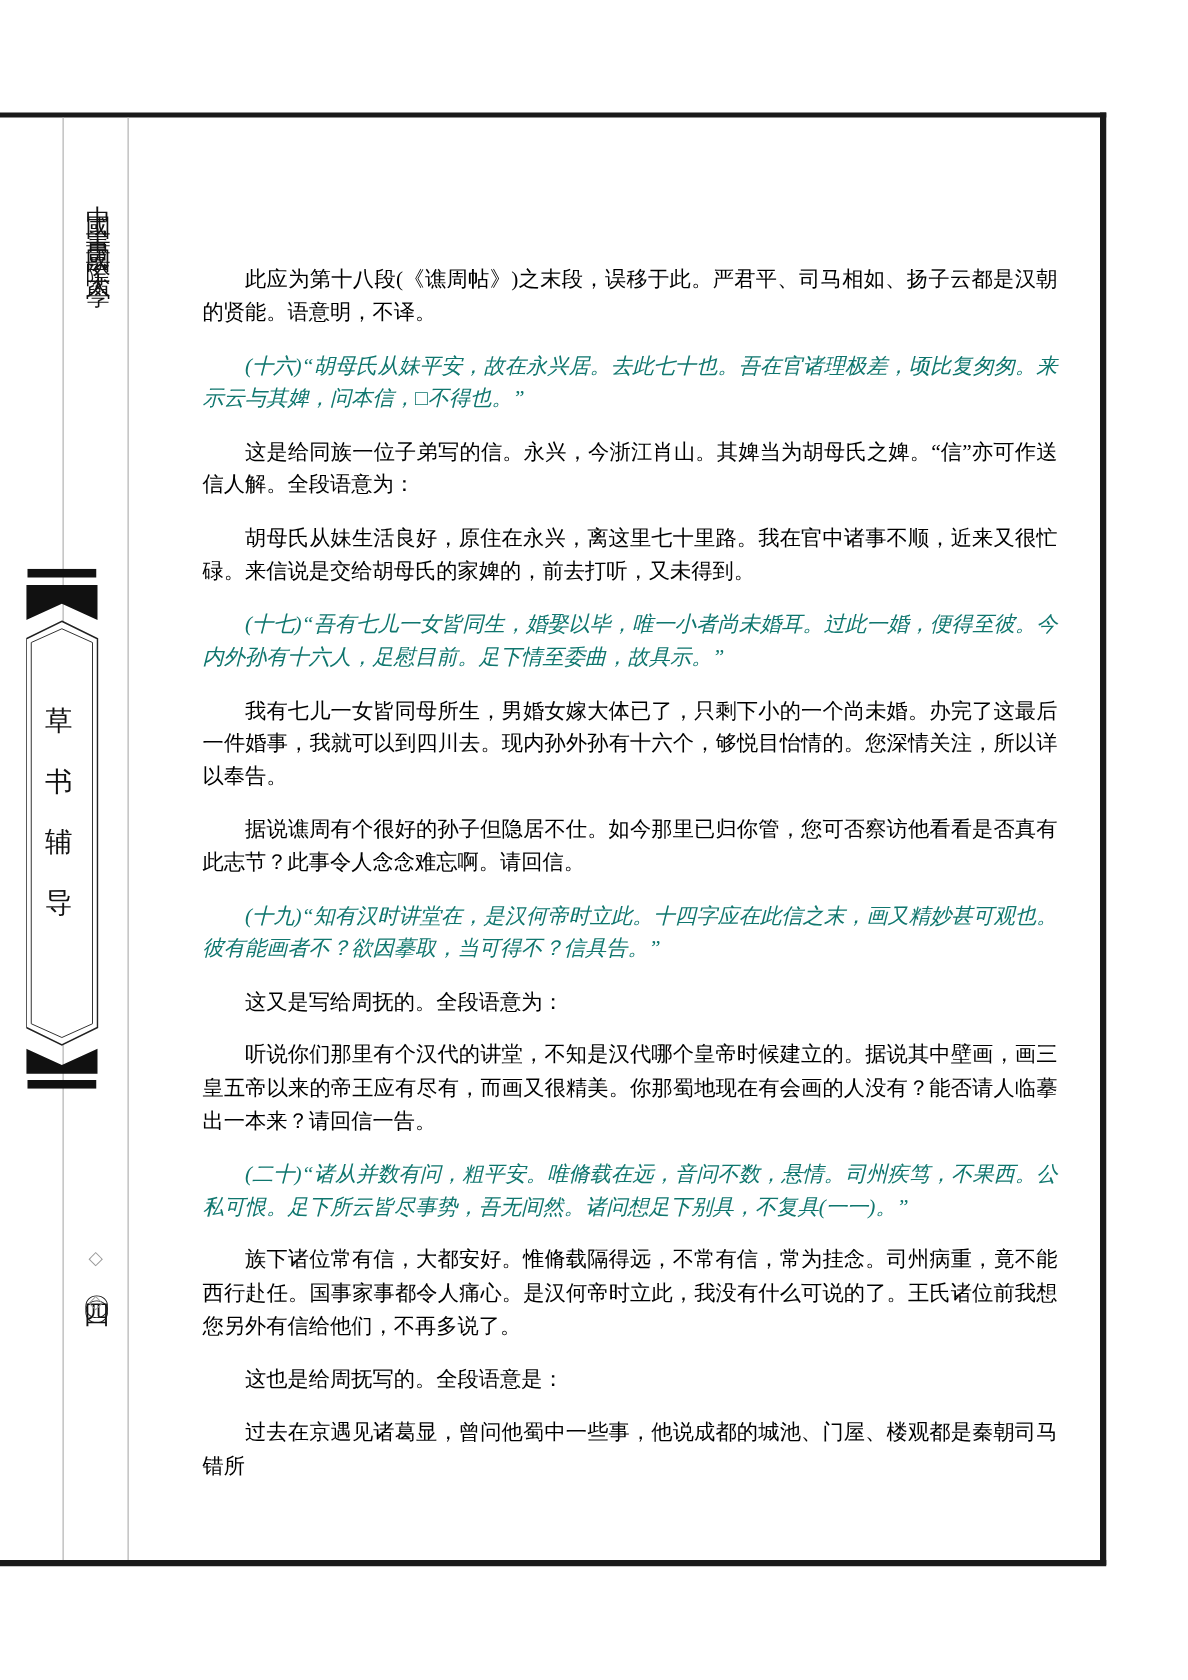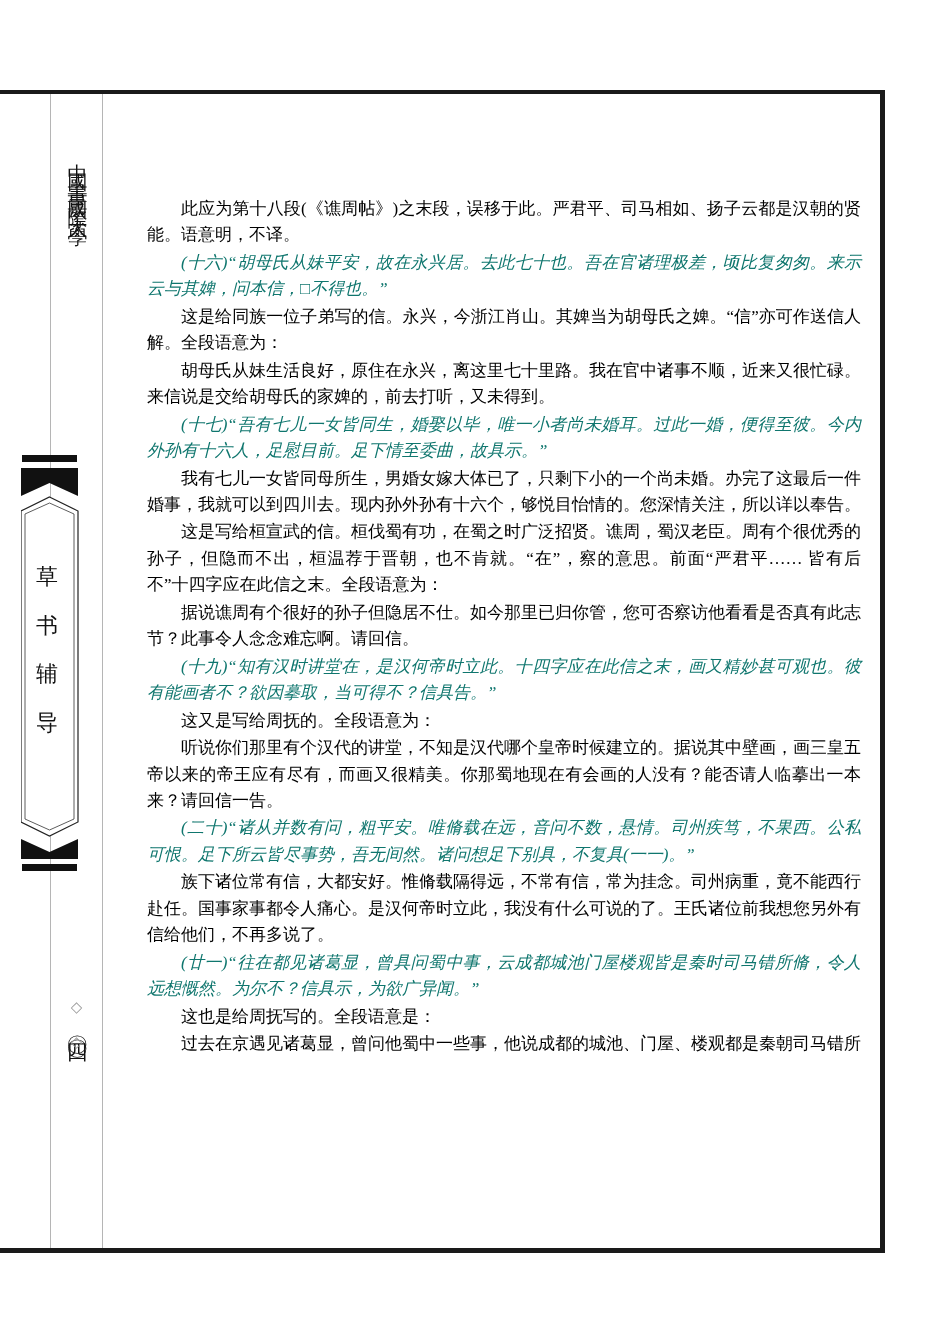--- a/index.html
+++ b/index.html
@@ -69,21 +69,21 @@
 
   
   .text-block {
     position: absolute;
     left: 146px; top: 195px;
     width: 716px;
     font-size: 17px;
     line-height: 26.45px;
   }
   .text-block p {
-    margin: 1px;
+    margin: 16px;
     text-indent: 2em;
     text-align: justify;
     text-justify: inter-character;
   }
   .text-block p.quote { font-style: italic; color: #0f766e; }
   .text-block p.commentary { color: #000; }
 </style>
 </head>
 <body>
 
@@ -115,25 +115,23 @@
     <span class="diamond">◇</span>
   </div>
 
   <div class="text-block" id="text-block">
       <p class="commentary">此应为第十八段(《谯周帖》)之末段，误移于此。严君平、司马相如、扬子云都是汉朝的贤能。语意明，不译。</p>
       <p class="quote">(十六)“胡母氏从妹平安，故在永兴居。去此七十也。吾在官诸理极差，顷比复匆匆。来示云与其婢，问本信，□不得也。”</p>
       <p class="commentary">这是给同族一位子弟写的信。永兴，今浙江肖山。其婢当为胡母氏之婢。“信”亦可作送信人解。全段语意为：</p>
       <p class="commentary">胡母氏从妹生活良好，原住在永兴，离这里七十里路。我在官中诸事不顺，近来又很忙碌。来信说是交给胡母氏的家婢的，前去打听，又未得到。</p>
       <p class="quote">(十七)“吾有七儿一女皆同生，婚娶以毕，唯一小者尚未婚耳。过此一婚，便得至彼。今内外孙有十六人，足慰目前。足下情至委曲，故具示。”</p>
       <p class="commentary">我有七儿一女皆同母所生，男婚女嫁大体已了，只剩下小的一个尚未婚。办完了这最后一件婚事，我就可以到四川去。现内孙外孙有十六个，够悦目怡情的。您深情关注，所以详以奉告。</p>
-      <p class="commentary">这是写给桓宣武的信。桓伐蜀有功，在蜀之时广泛招贤。谯周，蜀汉老臣。周有个很优秀的孙子，但隐而不出，桓温荐于晋朝，也不肯就。“在”，察的意思。前面“严君平…… 皆有后不”十四字应在此信之末。全段语意为：</p>
       <p class="commentary">据说谯周有个很好的孙子但隐居不仕。如今那里已归你管，您可否察访他看看是否真有此志节？此事令人念念难忘啊。请回信。</p>
       <p class="quote">(十九)“知有汉时讲堂在，是汉何帝时立此。十四字应在此信之末，画又精妙甚可观也。彼有能画者不？欲因摹取，当可得不？信具告。”</p>
       <p class="commentary">这又是写给周抚的。全段语意为：</p>
       <p class="commentary">听说你们那里有个汉代的讲堂，不知是汉代哪个皇帝时候建立的。据说其中壁画，画三皇五帝以来的帝王应有尽有，而画又很精美。你那蜀地现在有会画的人没有？能否请人临摹出一本来？请回信一告。</p>
       <p class="quote">(二十)“诸从并数有问，粗平安。唯脩载在远，音问不数，悬情。司州疾笃，不果西。公私可恨。足下所云皆尽事势，吾无间然。诸问想足下别具，不复具(一一)。”</p>
       <p class="commentary">族下诸位常有信，大都安好。惟脩载隔得远，不常有信，常为挂念。司州病重，竟不能西行赴任。国事家事都令人痛心。是汉何帝时立此，我没有什么可说的了。王氏诸位前我想您另外有信给他们，不再多说了。</p>
-      <p class="quote">(廿一)“往在都见诸葛显，曾具问蜀中事，云成都城池门屋楼观皆是秦时司马错所脩，令人远想慨然。为尔不？信具示，为欲广异闻。”</p>
       <p class="commentary">这也是给周抚写的。全段语意是：</p>
       <p class="commentary">过去在京遇见诸葛显，曾问他蜀中一些事，他说成都的城池、门屋、楼观都是秦朝司马错所</p>
     </div>
 
 </div>
 
 </body></html>

